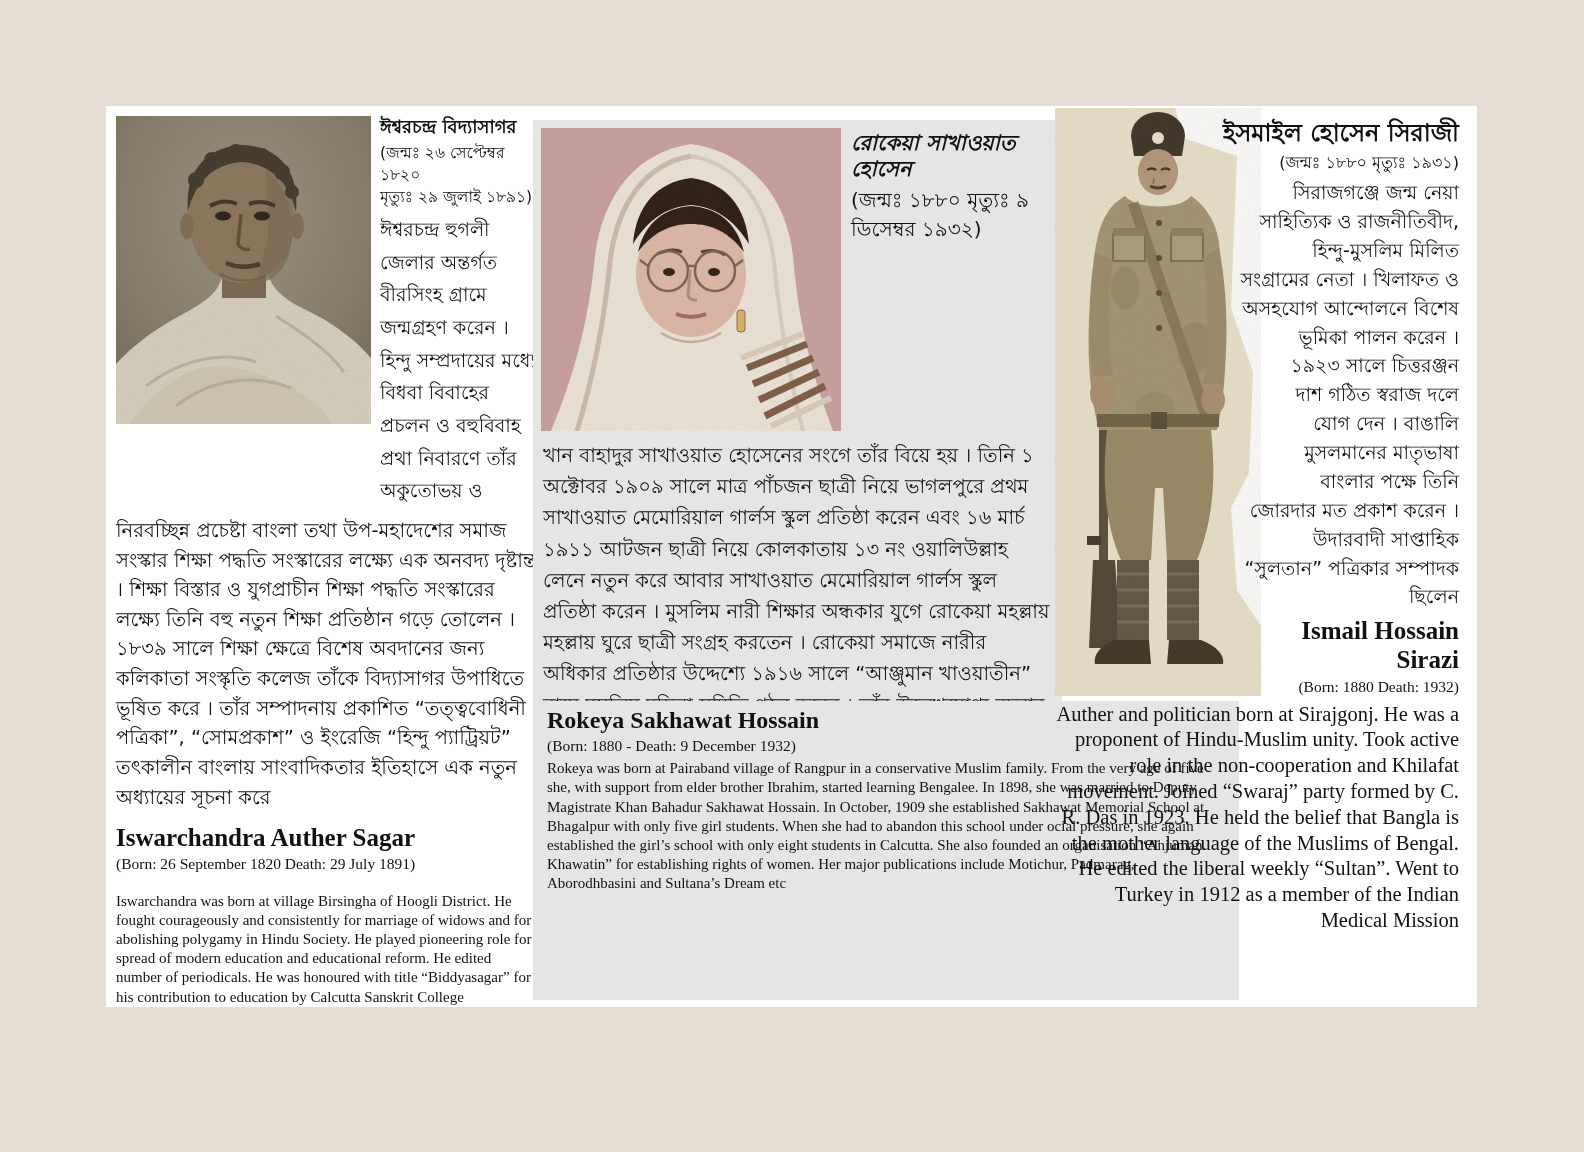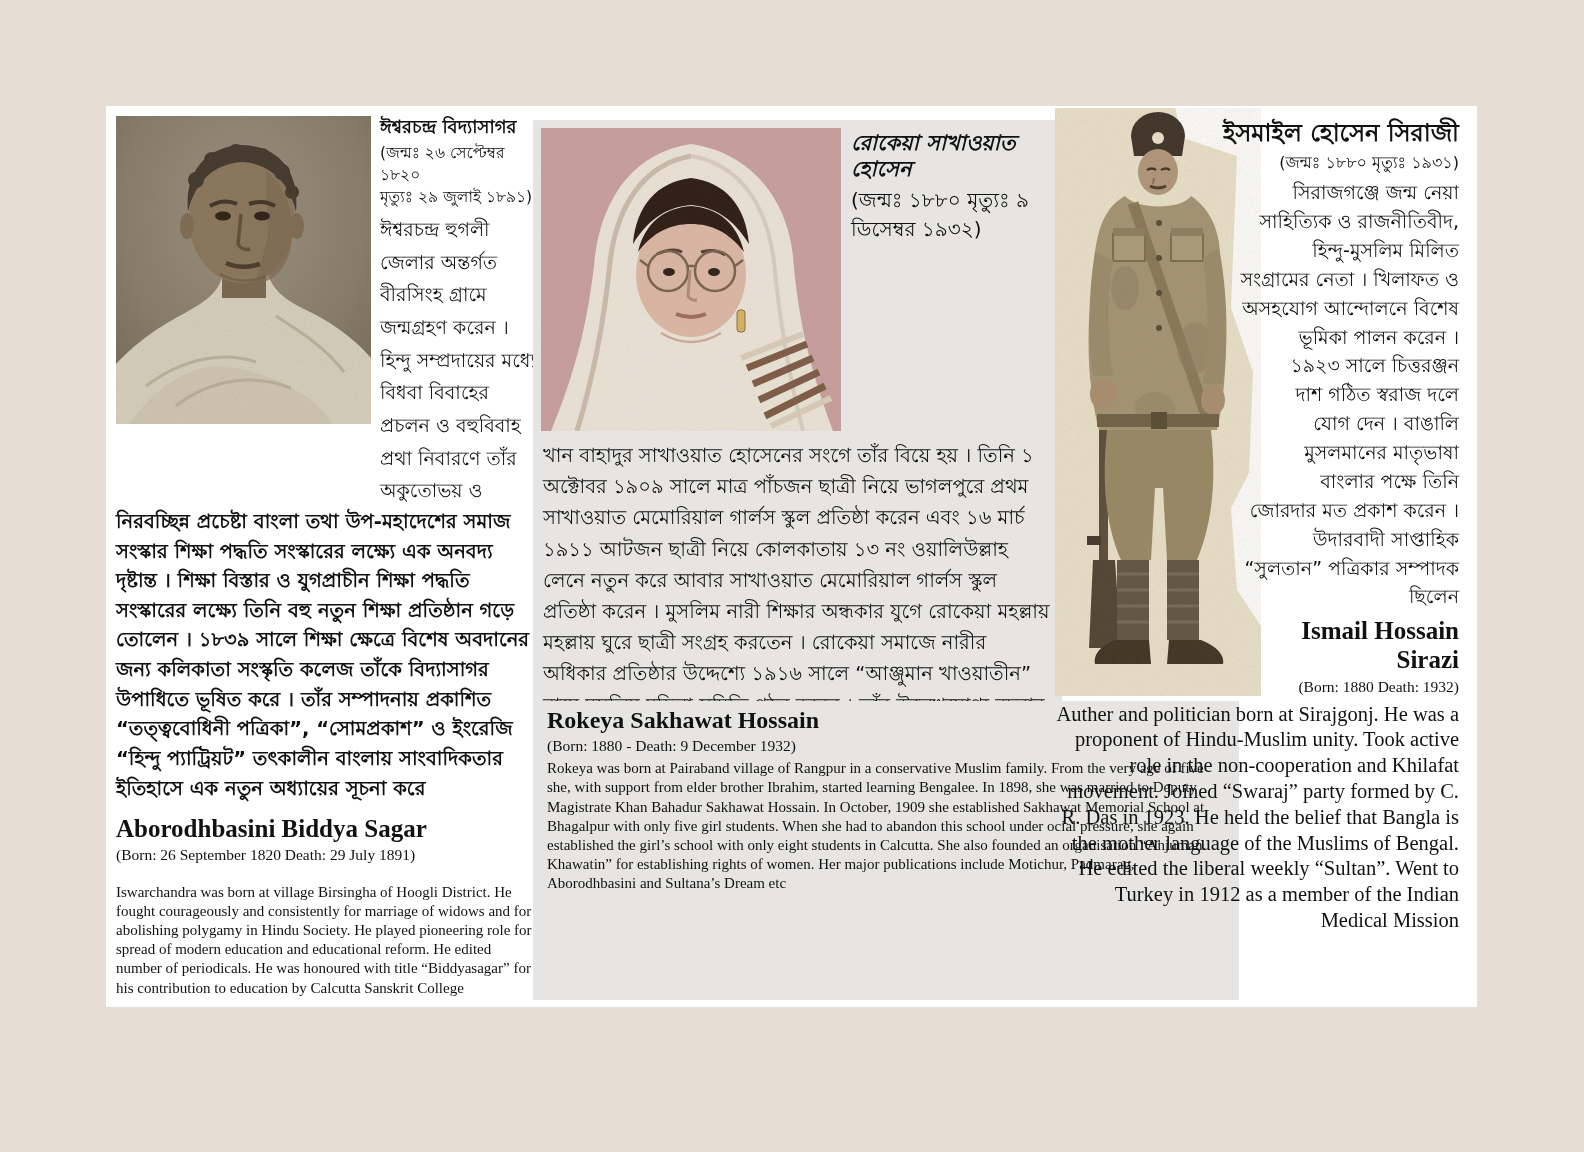--- a/index.html
+++ b/index.html
@@ -16,21 +16,21 @@
   .en-title{font-size:25px;font-weight:bold;line-height:1.15;}
   .en-dates{font-size:15.5px;line-height:1.4;}
   .en-body{font-size:15px;line-height:1.28;}
 
   
   .col1{position:absolute;left:10px;top:10px;width:424px;}
   .p1-row{display:flex;}
   .p1-photo{flex:0 0 255px;width:255px;height:308px;}
   .p1-side{flex:1;margin-left:9px;}
   .p1-side .bn-body{line-height:1.72;font-size:19px;margin-top:4px;}
-  .p1-bnpara{font-weight:bold;}
+  .p1-bnpara{margin-top:9px;}
   .p1-enhead{margin-top:12px;}
   .p1-enpara{margin-top:17px;}
 
   
   .panel-top{position:absolute;left:427px;top:14px;width:529px;height:581px;background:#e6e5e3;}
   .panel-bottom{position:absolute;left:427px;top:595px;width:706px;height:299px;background:#e6e5e3;
                 padding:6px 16px 0 14px;box-sizing:border-box;}
   .p2-photo{position:absolute;left:8px;top:8px;width:300px;height:303px;}
   .p2-side{position:absolute;left:318px;top:10px;width:203px;}
   .p2-side .bn-title{font-size:21px;font-style:italic;}
@@ -99,21 +99,21 @@
         <div class="p1-side">
           <div class="bn bn-title">ঈশ্বরচন্দ্র বিদ্যাসাগর</div>
           <div class="bn bn-dates">
             <div>(জন্মঃ ২৬ সেপ্টেম্বর ১৮২০</div>
             <div>মৃত্যুঃ ২৯ জুলাই ১৮৯১)</div>
           </div>
           <div class="bn bn-body">ঈশ্বরচন্দ্র হুগলী জেলার অন্তর্গত বীরসিংহ গ্রামে জন্মগ্রহণ করেন । হিন্দু সম্প্রদায়ের মধ্যে বিধবা বিবাহের প্রচলন ও বহুবিবাহ প্রথা নিবারণে তাঁর অকুতোভয় ও</div>
         </div>
       </div>
       <div class="bn bn-body p1-bnpara">নিরবচ্ছিন্ন প্রচেষ্টা বাংলা তথা উপ-মহাদেশের সমাজ সংস্কার শিক্ষা পদ্ধতি সংস্কারের লক্ষ্যে এক অনবদ্য দৃষ্টান্ত । শিক্ষা বিস্তার ও যুগপ্রাচীন শিক্ষা পদ্ধতি সংস্কারের লক্ষ্যে তিনি বহু নতুন শিক্ষা প্রতিষ্ঠান গড়ে তোলেন । ১৮৩৯ সালে শিক্ষা ক্ষেত্রে বিশেষ অবদানের জন্য কলিকাতা সংস্কৃতি কলেজ তাঁকে বিদ্যাসাগর উপাধিতে ভূষিত করে । তাঁর সম্পাদনায় প্রকাশিত “তত্ত্ববোধিনী পত্রিকা”, “সোমপ্রকাশ” ও ইংরেজি “হিন্দু প্যাট্রিয়ট” তৎকালীন বাংলায় সাংবাদিকতার ইতিহাসে এক নতুন অধ্যায়ের সূচনা করে</div>
-      <div class="en en-title p1-enhead">Aborodhbasini Biddya Sagar</div>
+      <div class="en en-title p1-enhead">Iswarchandra Auther Sagar</div>
       <div class="en en-dates">(Born: 26 September 1820  Death: 29 July 1891)</div>
       <div class="en en-body p1-enpara">Iswarchandra was born at village Birsingha of Hoogli District. He fought courageously and consistently for marriage of widows and for abolishing polygamy in Hindu Society. He played pioneering role for spread of modern education and educational reform. He edited number of periodicals. He was honoured with title “Biddyasagar” for his contribution to education by Calcutta Sanskrit College</div>
     </section>
 
     <section>
       <div class="panel-top">
         <svg class="p2-photo" viewBox="0 0 300 303" preserveAspectRatio="none" style="position:absolute;left:8px;top:8px;">
           <defs>
             <filter id="grain2" x="0" y="0" width="100%" height="100%">
               <feTurbulence type="fractalNoise" baseFrequency="0.85" numOctaves="2" stitchTiles="stitch"></feTurbulence>

